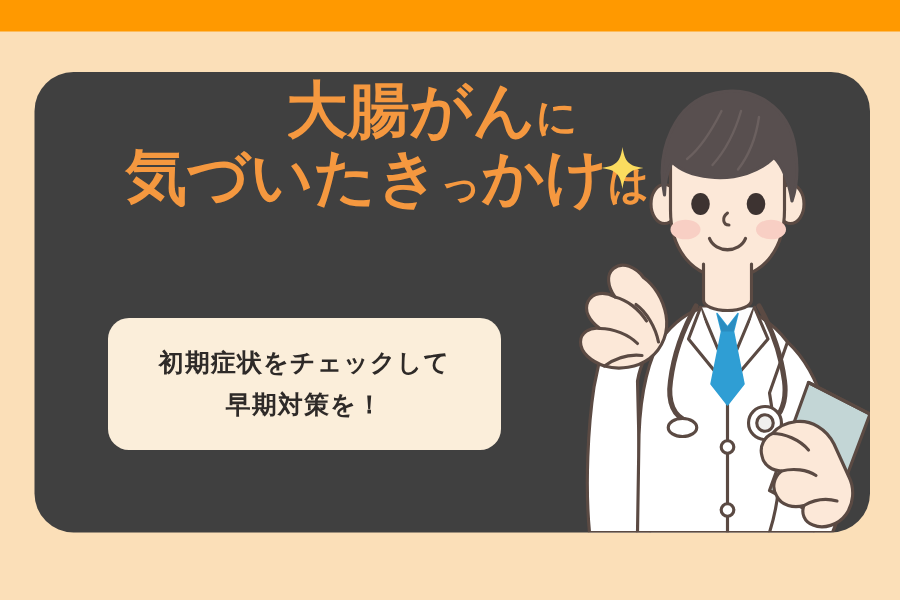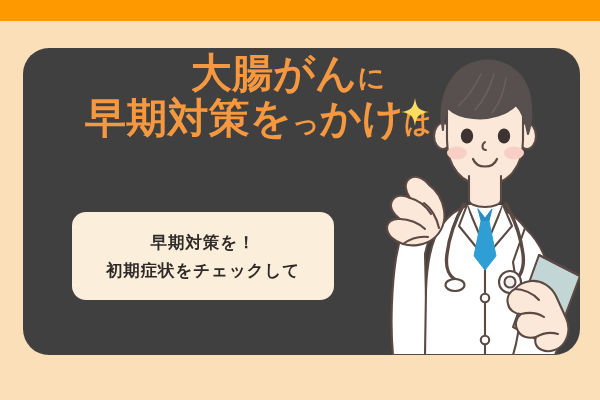--- a/index.html
+++ b/index.html
@@ -113,26 +113,26 @@
 <body>
 
 <div id="poster">
 
   <div id="top-bar"></div>
 
   <div id="card">
 
     <div id="headline">
       <span class="hl-line" id="hl-line-1"><span class="big">大腸がん</span><span class="small">に</span></span>
-      <span class="hl-line" id="hl-line-2"><span class="big">早期対策を</span><span class="small">っ</span><span class="big">かけ</span><span class="small">は</span><span class="qmark">？</span></span>
+      <span class="hl-line" id="hl-line-2"><span class="big">気づいたき</span><span class="small">っ</span><span class="big">かけ</span><span class="small">は</span><span class="qmark">？</span></span>
     </div>
 
     <div id="subtitle-box">
+      <span class="subtitle-line">初期症状をチェックして</span>
       <span class="subtitle-line">早期対策を！</span>
-      <span class="subtitle-line">初期症状をチェックして</span>
     </div>
 
     <div id="illustration">
       <svg viewBox="0 0 217 307" xmlns="http://www.w3.org/2000/svg">
         <g fill="none" stroke="#5b4a43" stroke-width="2.1" stroke-linecap="round" stroke-linejoin="round">
 
           <path d="M52 50 C53.5 60 56 62.5 66 64 C56 65.5 53.5 68 52 78 C50.5 68 48 65.5 38 64 C48 62.5 50.5 60 52 50 Z" fill="#fbdc5f" stroke="none"></path>
 
           <path d="M38 186 C40 172 49 160 61 155 L78 178 C70 184 64 194 62 206 L63 248
                    C63 264 66 282 70 307 L30 307 C27 276 29 236 33 210 Z" fill="#ffffff"></path>

